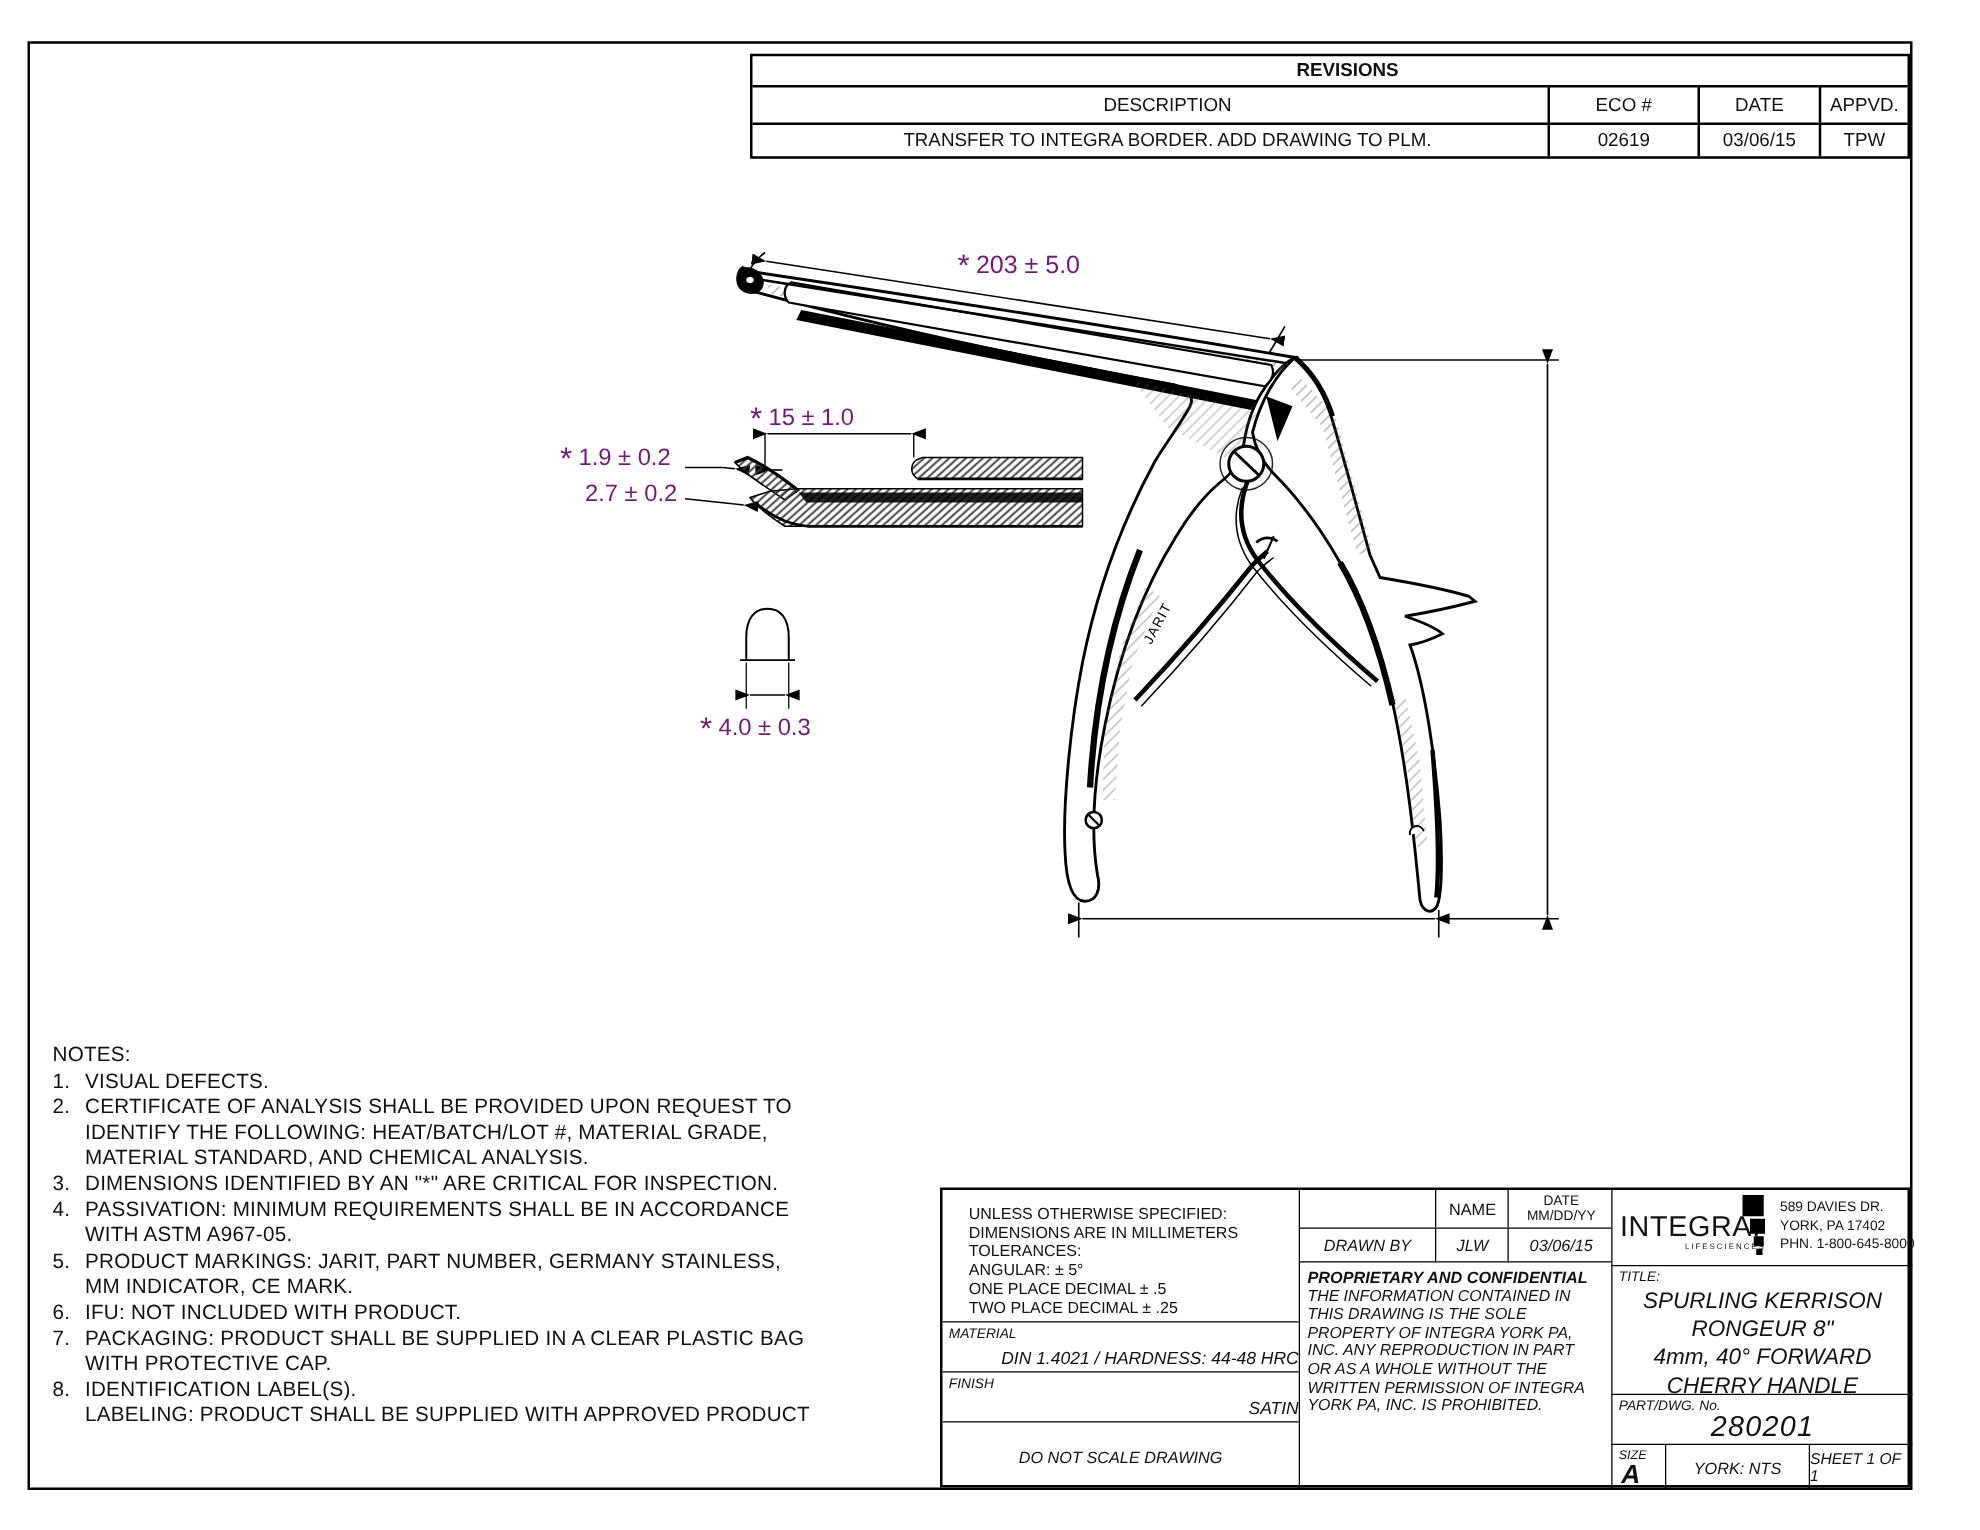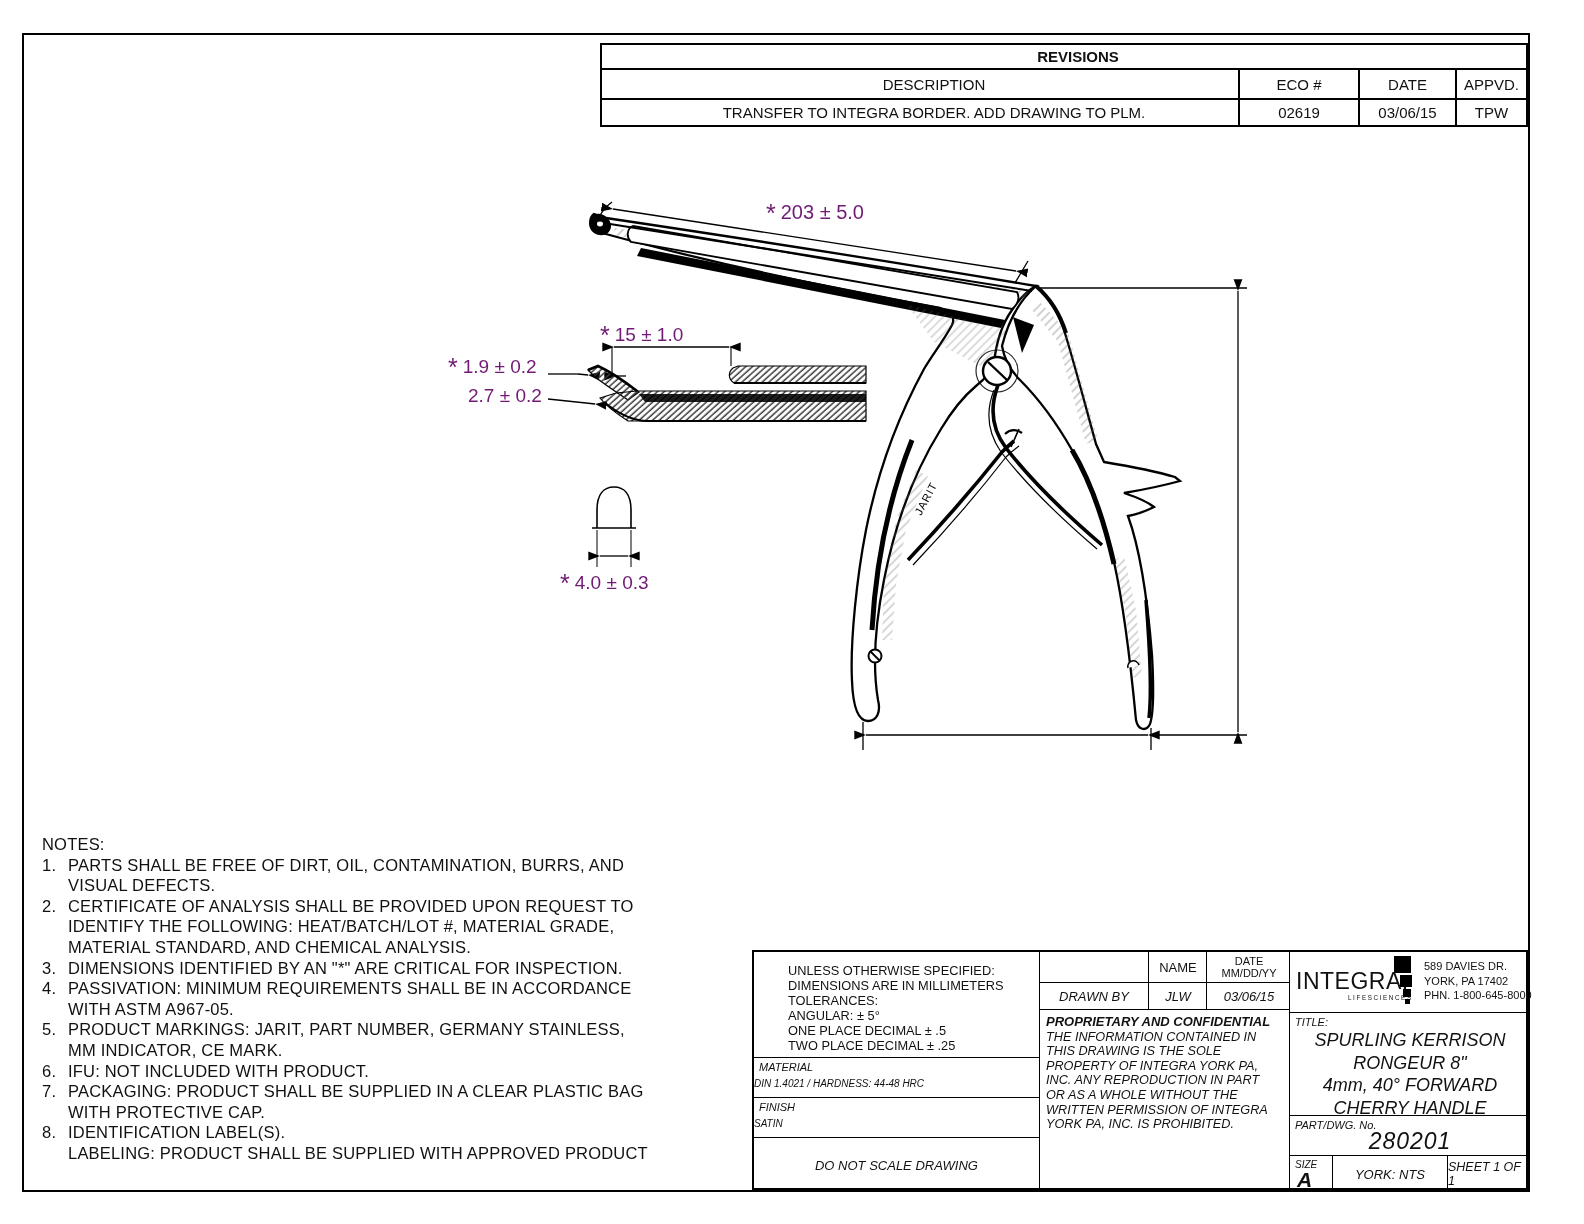--- a/index.html
+++ b/index.html
@@ -18,26 +18,26 @@
   .notes .item{display:flex;}
   .notes .num{width:26px;flex:0 0 26px;}
   
   .dim{position:absolute;font-size:19px;white-space:nowrap;color:#701a75;}
   .dim .ast{font-size:25px;position:relative;top:3px;margin-right:5px;}
   .dim203{font-size:20px;}
   
   .tb{position:absolute;left:752px;top:950px;width:776px;height:240px;border:2px solid #000;box-sizing:border-box;font-size:13px;}
   .tb .cell{position:absolute;box-sizing:border-box;}
   .bl{border-left:1.6px solid #000;} .bt{border-top:1.6px solid #000;font-style:italic;}
-  .tol{left:0;top:0;width:285px;height:105px;padding:11px 0 0 34px;line-height:15px;font-size:12.8px;}
+  .tol{left:0;top:0;width:285px;height:105px;padding:11px 0 0 21px;line-height:15px;font-size:12.8px;}
   .mat{left:0;top:105px;width:285px;height:40px;}
   .fin{left:0;top:145px;width:285px;height:40px;}
   .dns{left:0;top:185px;width:285px;height:55px;display:flex;align-items:center;justify-content:center;}
   .cell .small-lab{position:absolute;left:5px;top:3px;font-size:11px;}
-  .cell .center-val{position:absolute;left:0;right:0;top:20px;text-align:left;font-size:10px;}
+  .cell .center-val{position:absolute;left:0;right:0;top:20px;text-align:right;font-size:14px;}
   .sigh{left:285px;top:0;width:250px;height:30px;}
   .sigr{left:285px;top:30px;width:250px;height:27px;}
   .sig-col{position:absolute;top:0;bottom:0;display:flex;align-items:center;justify-content:center;text-align:center;}
   .prop{left:285px;top:57px;width:250px;height:183px;padding:5px 6px;line-height:14.6px;font-size:12.7px;}
   .prop b{font-size:13px;}
   .comp{left:535px;top:0;width:241px;height:60px;}
   .ttl{left:535px;top:60px;width:241px;height:103px;}
   .ttl .lines{position:absolute;left:0;right:0;top:16px;text-align:center;font-size:18px;line-height:22.5px;}
   .part{left:535px;top:163px;width:241px;height:40px;}
   .part .pv{position:absolute;left:0;right:0;top:12px;text-align:center;font-size:23px;letter-spacing:1px;}
@@ -214,21 +214,20 @@
   </div>
   <div class="dim" style="left:560px;top:566px;">
     <span class="ast">*</span><span>4.0 ± 0.3</span>
   </div>
 
   <div class="notes">
     <div>NOTES:</div>
     <div class="item">
       <div class="num">1.</div>
       <div>
-          <div>PARTS SHALL BE FREE OF DIRT, OIL, CONTAMINATION, BURRS, AND</div>
           <div>VISUAL DEFECTS.</div>
         </div>
     </div>
     <div class="item">
       <div class="num">2.</div>
       <div>
           <div>CERTIFICATE OF ANALYSIS SHALL BE PROVIDED UPON REQUEST TO</div>
           <div>IDENTIFY THE FOLLOWING: HEAT/BATCH/LOT #, MATERIAL GRADE,</div>
           <div>MATERIAL STANDARD, AND CHEMICAL ANALYSIS.</div>
         </div>

